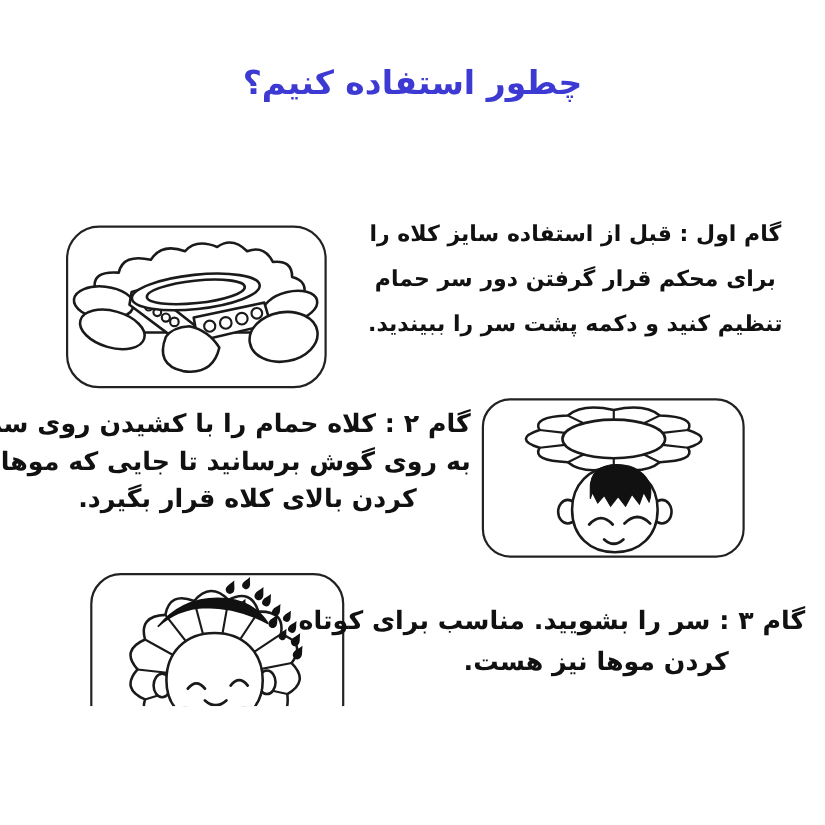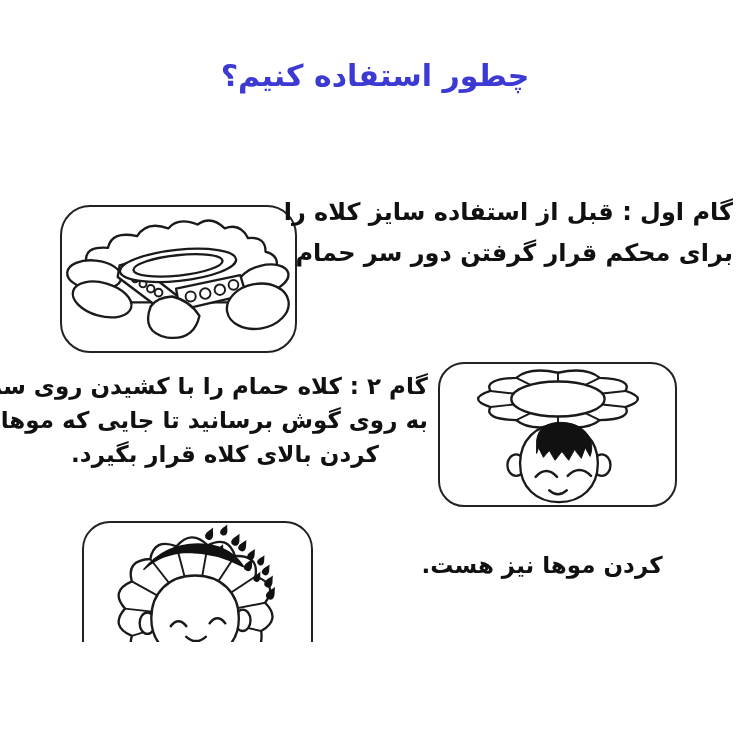--- a/index.html
+++ b/index.html
@@ -30,21 +30,21 @@
   #step1-box{left:60px;top:205px;width:237px;height:148px;border-radius:30px;}
   #step2-box{left:438px;top:362px;width:239px;height:145px;border-radius:26px;}
   #step3-box{left:82px;top:521px;width:231px;height:147px;border-radius:28px;}
   .step-text{
     position:absolute;
     direction:rtl;
     text-align:center;
     font-weight:bold;
     color:#111111;
   }
-  #step1-text{left:313px;top:192px;width:420px;font-size:24px;line-height:41px;}
+  #step1-text{left:313px;top:192px;width:420px;font-size:20px;line-height:41px;}
   #step2-text{left:22px;top:369px;width:406px;font-size:23px;line-height:34px;}
   #step3-text{left:352px;top:547px;width:380px;font-size:23px;line-height:37px;}
   .line{white-space:nowrap;}
 </style>
 </head>
 <body>
 
 <div class="canvas">
 
   <div class="page-title">چطور استفاده کنیم؟</div>
@@ -79,20 +79,21 @@
 
         <ellipse cx="40" cy="95" rx="31" ry="17" transform="rotate(16 40 95)"></ellipse>
         <ellipse cx="200" cy="102" rx="32" ry="23" transform="rotate(-10 200 102)"></ellipse>
         <path d="M90,102 Q80,128 106,134 Q134,138 140,112 Q130,96 112,92 Q96,93 90,102 Z"></path>
       </g>
     </svg>
   </div>
   <div class="step-text" id="step1-text">
     <div class="line">گام اول : قبل از استفاده سایز کلاه را</div>
     <div class="line">برای محکم قرار گرفتن دور سر حمام</div>
+    <div class="line">تنظیم کنید و دکمه پشت سر را ببیندید.</div>
   </div>
 
   <div class="step-text" id="step2-text">
     <div class="line">گام ۲ : کلاه حمام را با کشیدن روی سر کودک</div>
     <div class="line">به روی گوش برسانید تا جایی که موهای</div>
     <div class="line">کردن بالای کلاه قرار بگیرد.</div>
   </div>
   <div class="img-box" id="step2-box">
     <svg viewBox="0 0 239 145">
       <g fill="#ffffff" stroke="#1a1a1a" stroke-width="2.4" stroke-linejoin="round" stroke-linecap="round">
@@ -172,16 +173,17 @@
       </g>
 
       <g fill="none" stroke="#1a1a1a" stroke-width="2.6" stroke-linecap="round">
         <path d="M88,106 Q96,96 104,106"></path>
         <path d="M128,103 Q136,93 144,103"></path>
         <path d="M104,117 Q114,126 124,117"></path>
       </g>
     </svg>
   </div>
   <div class="step-text" id="step3-text">
+    <div class="line">گام ۳ : سر را بشویید. مناسب برای کوتاه</div>
     <div class="line">کردن موها نیز هست.</div>
   </div>
 
 </div>
 
 </body></html>

